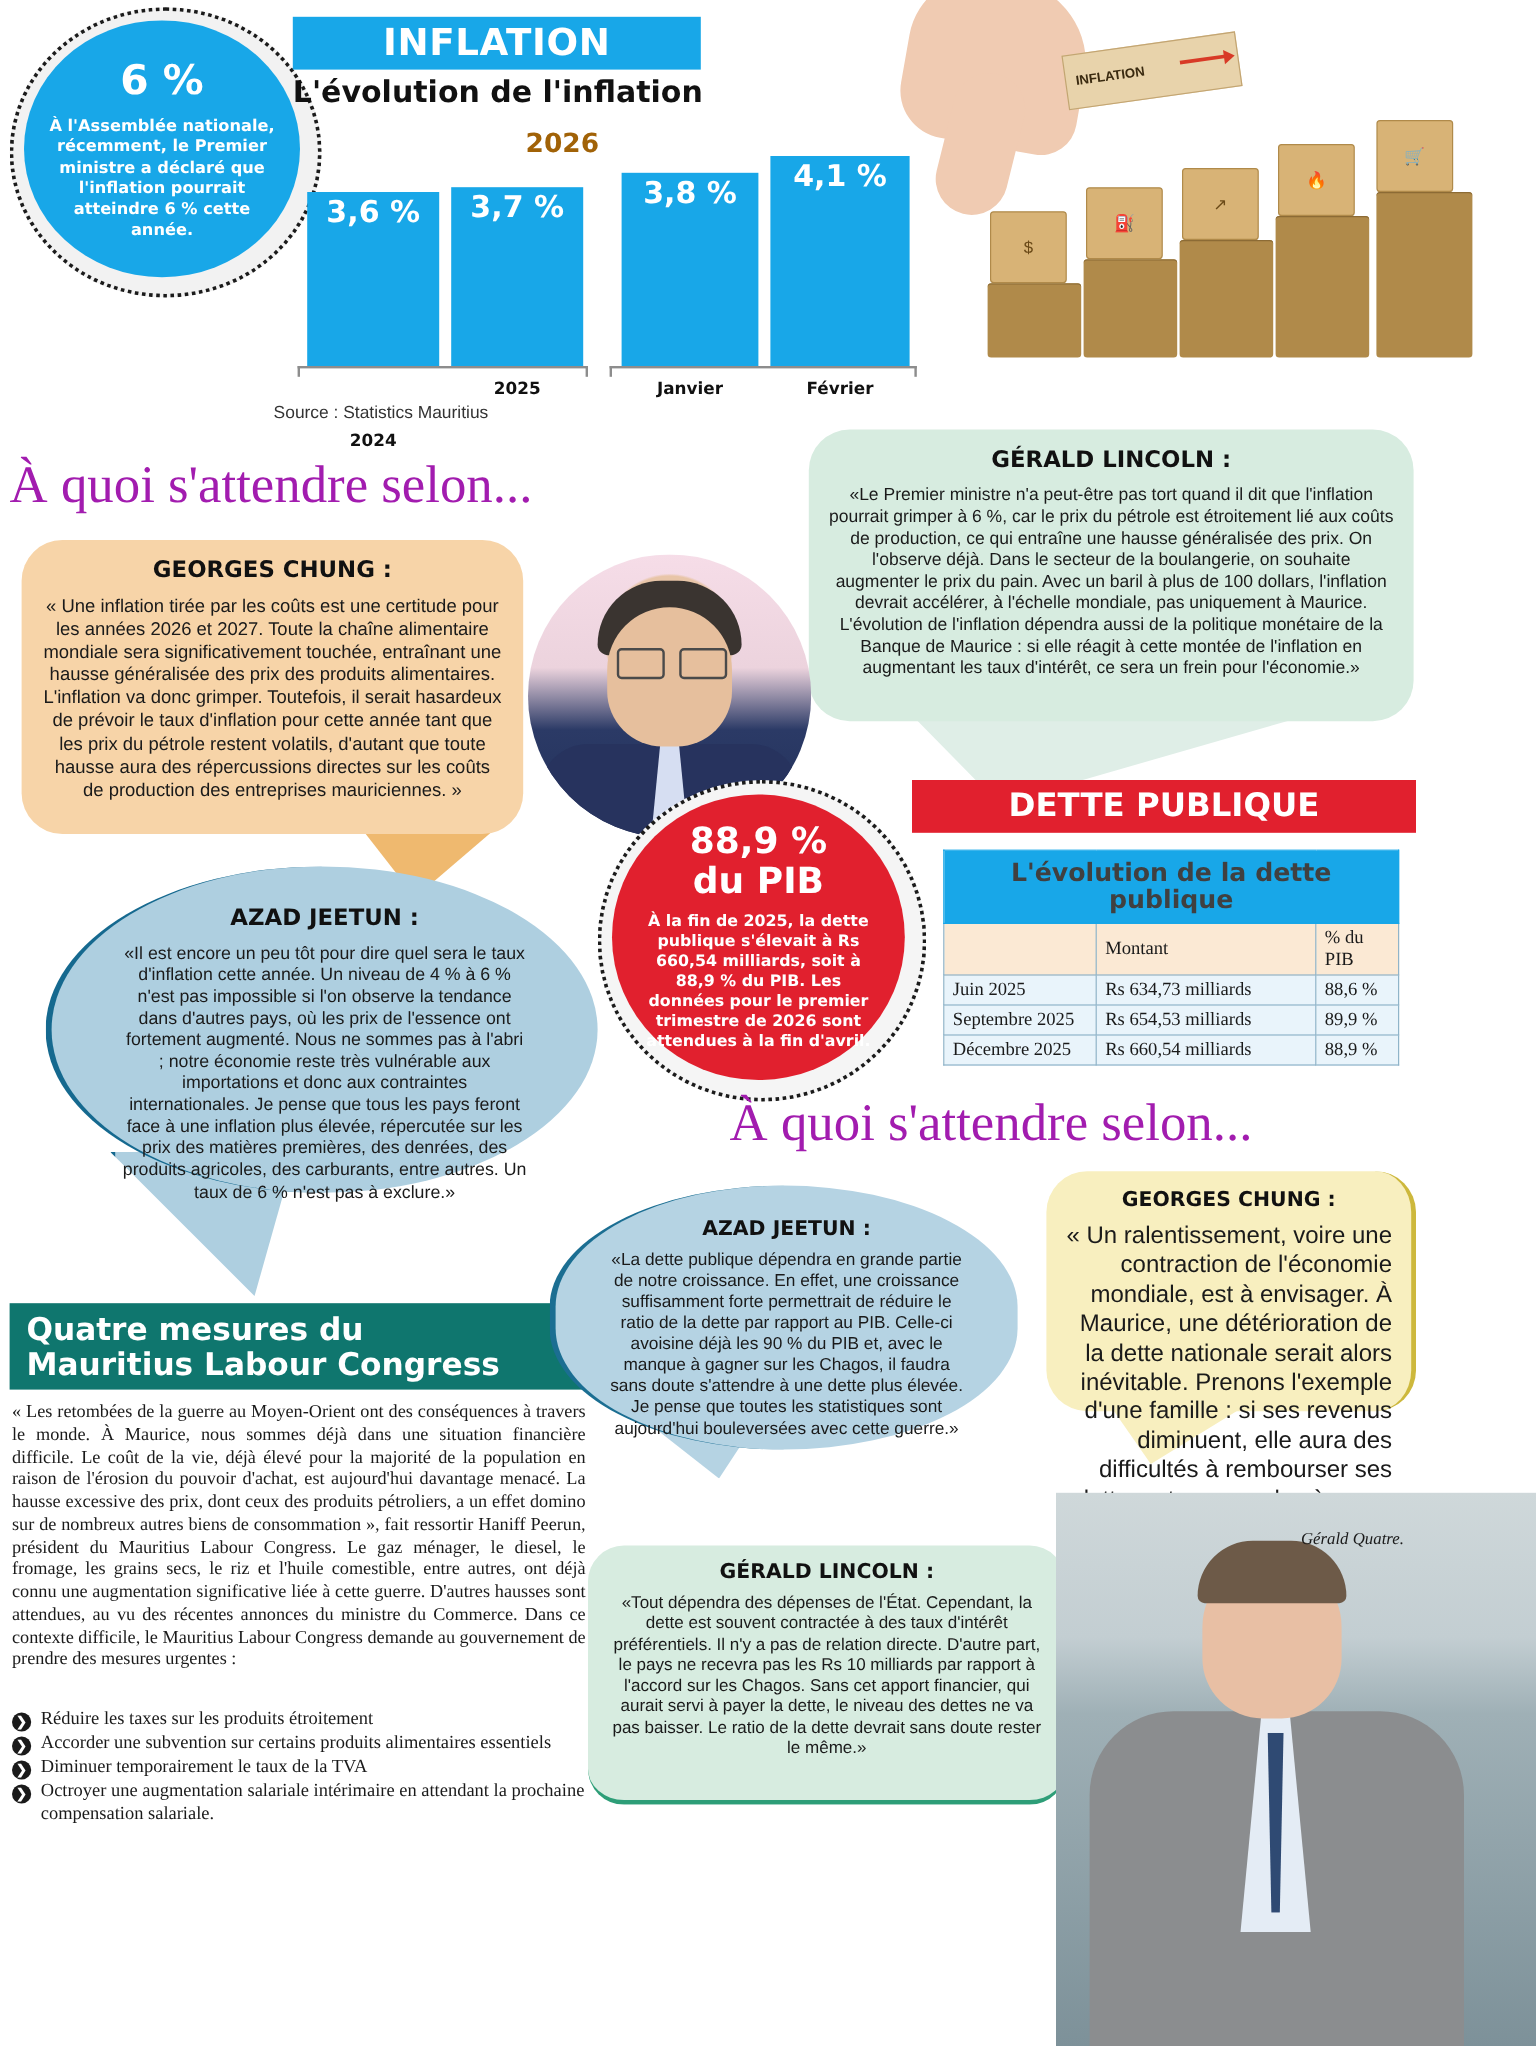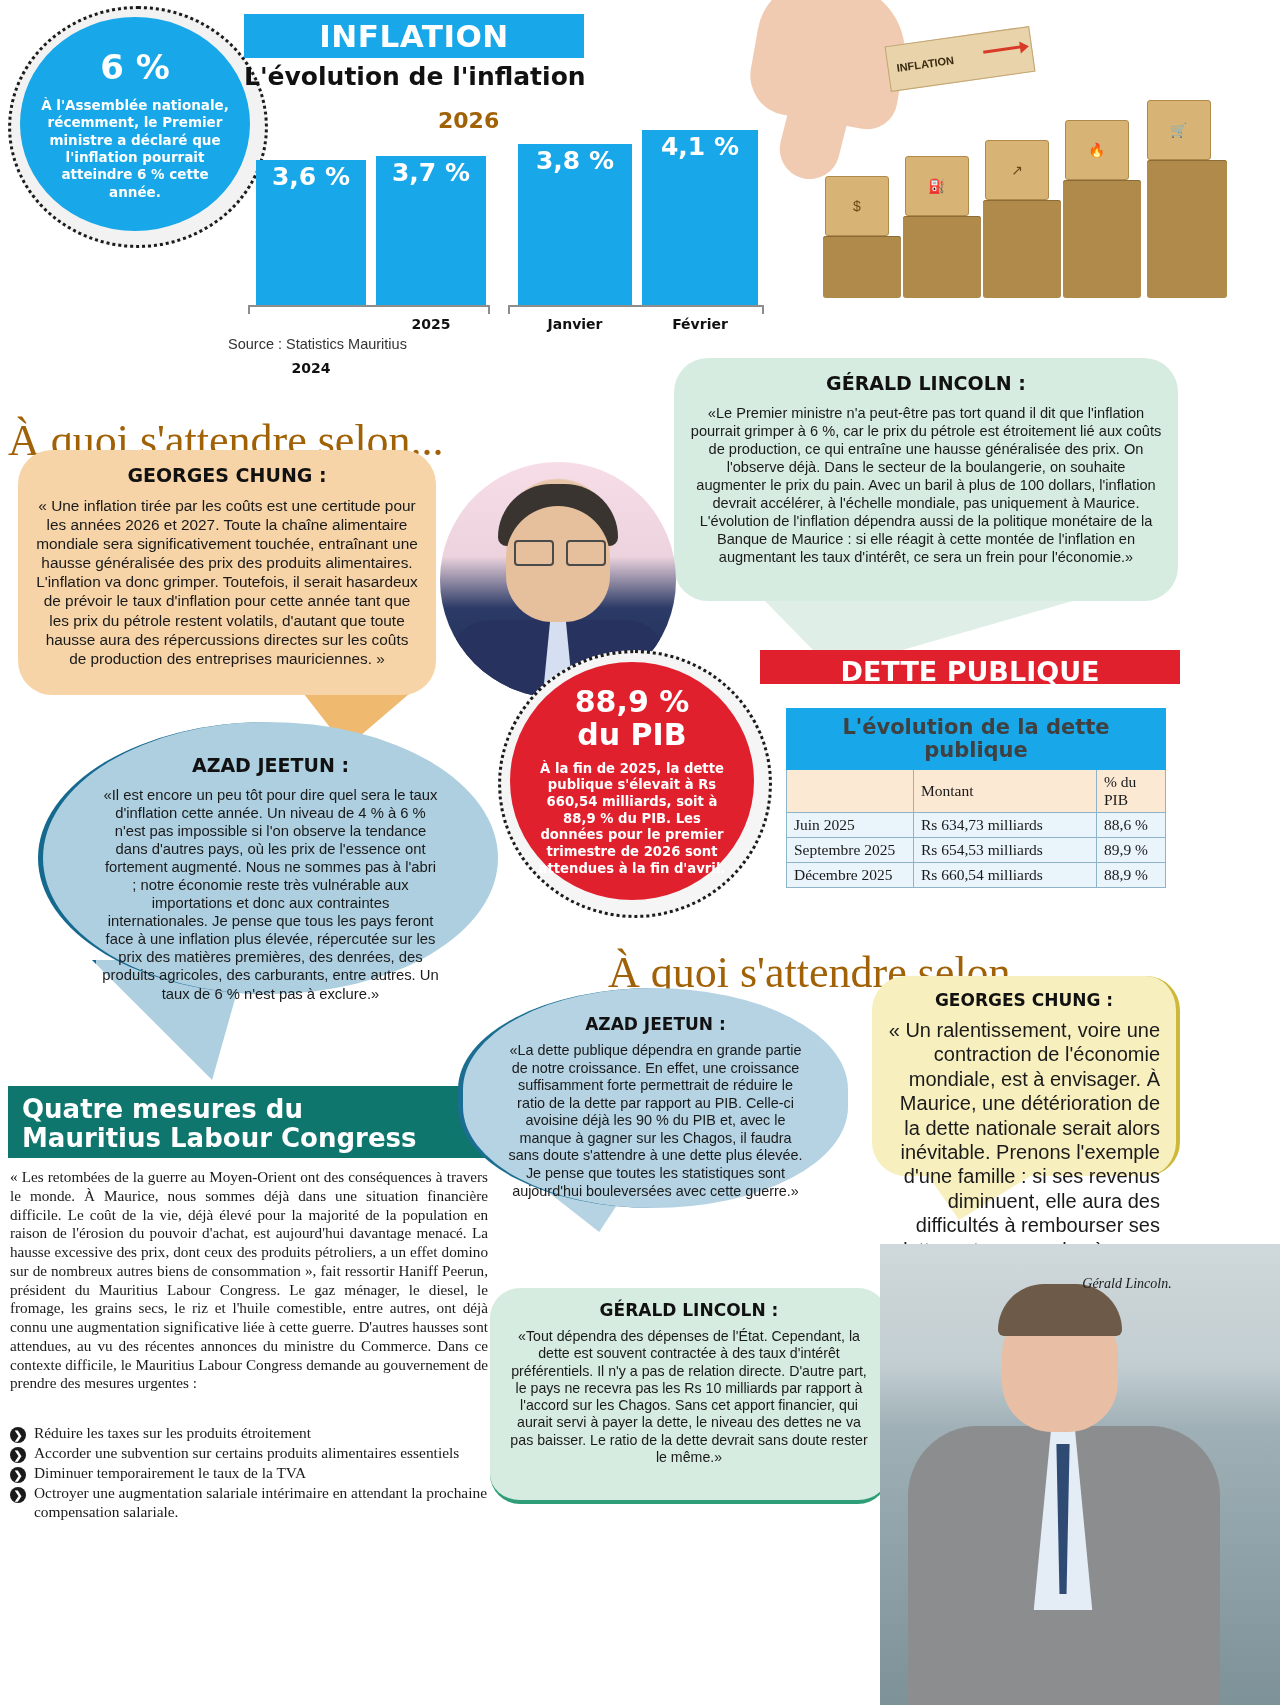--- a/index.html
+++ b/index.html
@@ -85,21 +85,21 @@
   #tag-arrow{position:absolute;left:96px;top:17px;width:40px;height:3px;background:#d83a27;}
   #tag-arrow:after{content:"";position:absolute;right:-6px;top:-4px;border-left:9px solid #d83a27;
     border-top:6px solid transparent;border-bottom:6px solid transparent;}
   #hand{position:absolute;left:28px;top:-18px;width:150px;height:140px;background:#f0cbb2;
     border-radius:60px 70px 30px 40px;transform:rotate(10deg);}
   #hand2{position:absolute;left:60px;top:60px;width:60px;height:120px;background:#f0cbb2;
     border-radius:30px;transform:rotate(14deg);}
 
   
   .section-heading{
-    font-family:"Liberation Serif",serif;font-size:44px;color:#a16207;white-space:nowrap;margin-top:37px;
+    font-family:"Liberation Serif",serif;font-size:44px;color:#a21caf;white-space:nowrap;
   }
   #heading-1{left:8px;top:378px;}
   #heading-2{left:608px;top:910px;}
 
   
   .bubble{position:absolute;box-sizing:border-box;}
   .bubble .name{
     font-family:"DejaVu Sans",sans-serif;font-weight:bold;text-align:center;color:#111;
   }
   .bubble .body{
@@ -154,21 +154,21 @@
   #debt-circle{
     position:absolute;left:12px;top:12px;width:244px;height:238px;border-radius:50%;
     background:#e1202e;color:#fff;text-align:center;
     display:flex;flex-direction:column;align-items:center;justify-content:center;
     padding:0 20px;box-sizing:border-box;
   }
   #debt-circle .big{font-family:"DejaVu Sans",sans-serif;font-weight:bold;font-size:30px;line-height:1.1;}
   #debt-circle .small{font-family:"DejaVu Sans",sans-serif;font-weight:bold;font-size:13.2px;line-height:1.26;margin-top:10px;}
 
   
-  #debt-band{left:760px;top:650px;width:420px;height:34px;background:#e1202e;}
+  #debt-band{left:760px;top:650px;width:420px;height:44px;background:#e1202e;}
   #debt-band .t{color:#fff;font-family:"DejaVu Sans",sans-serif;font-weight:bold;
     font-size:27px;text-align:center;line-height:44px;}
   #debt-table{left:786px;top:708px;width:380px;border-collapse:collapse;}
   #debt-table td,#debt-table th{border:1px solid #8fb4c9;font-family:"Liberation Serif",serif;
     font-size:15.5px;color:#1a1a1a;padding:3px 7px;text-align:left;}
   #debt-table .tbl-title{
     background:#18a7e8;color:#404040;font-family:"DejaVu Sans",sans-serif;font-weight:bold;
     font-size:21px;text-align:center;padding:7px 6px;line-height:1.1;border:1px solid #18a7e8;
   }
   #debt-table .hdr td{background:#fbe9d4;}
@@ -440,13 +440,13 @@
   <div class="body">«Tout dépendra des dépenses de l'État. Cependant, la dette est souvent contractée à des taux d'intérêt préférentiels. Il n'y a pas de relation directe. D'autre part, le pays ne recevra pas les Rs 10 milliards par rapport à l'accord sur les Chagos. Sans cet apport financier, qui aurait servi à payer la dette, le niveau des dettes ne va pas baisser. Le ratio de la dette devrait sans doute rester le même.»</div>
 </div>
 
 <div class="abs" id="photo-lincoln">
   <div id="lin-body"></div>
   <div id="lin-shirt"></div>
   <div id="lin-tie"></div>
   <div id="lin-head"></div>
   <div id="lin-hair"></div>
 </div>
-<div class="abs" id="lincoln-caption">Gérald Lincoln.</div>
+<div class="abs" id="lincoln-caption">Gérald Quatre.</div>
 
 </body></html>

